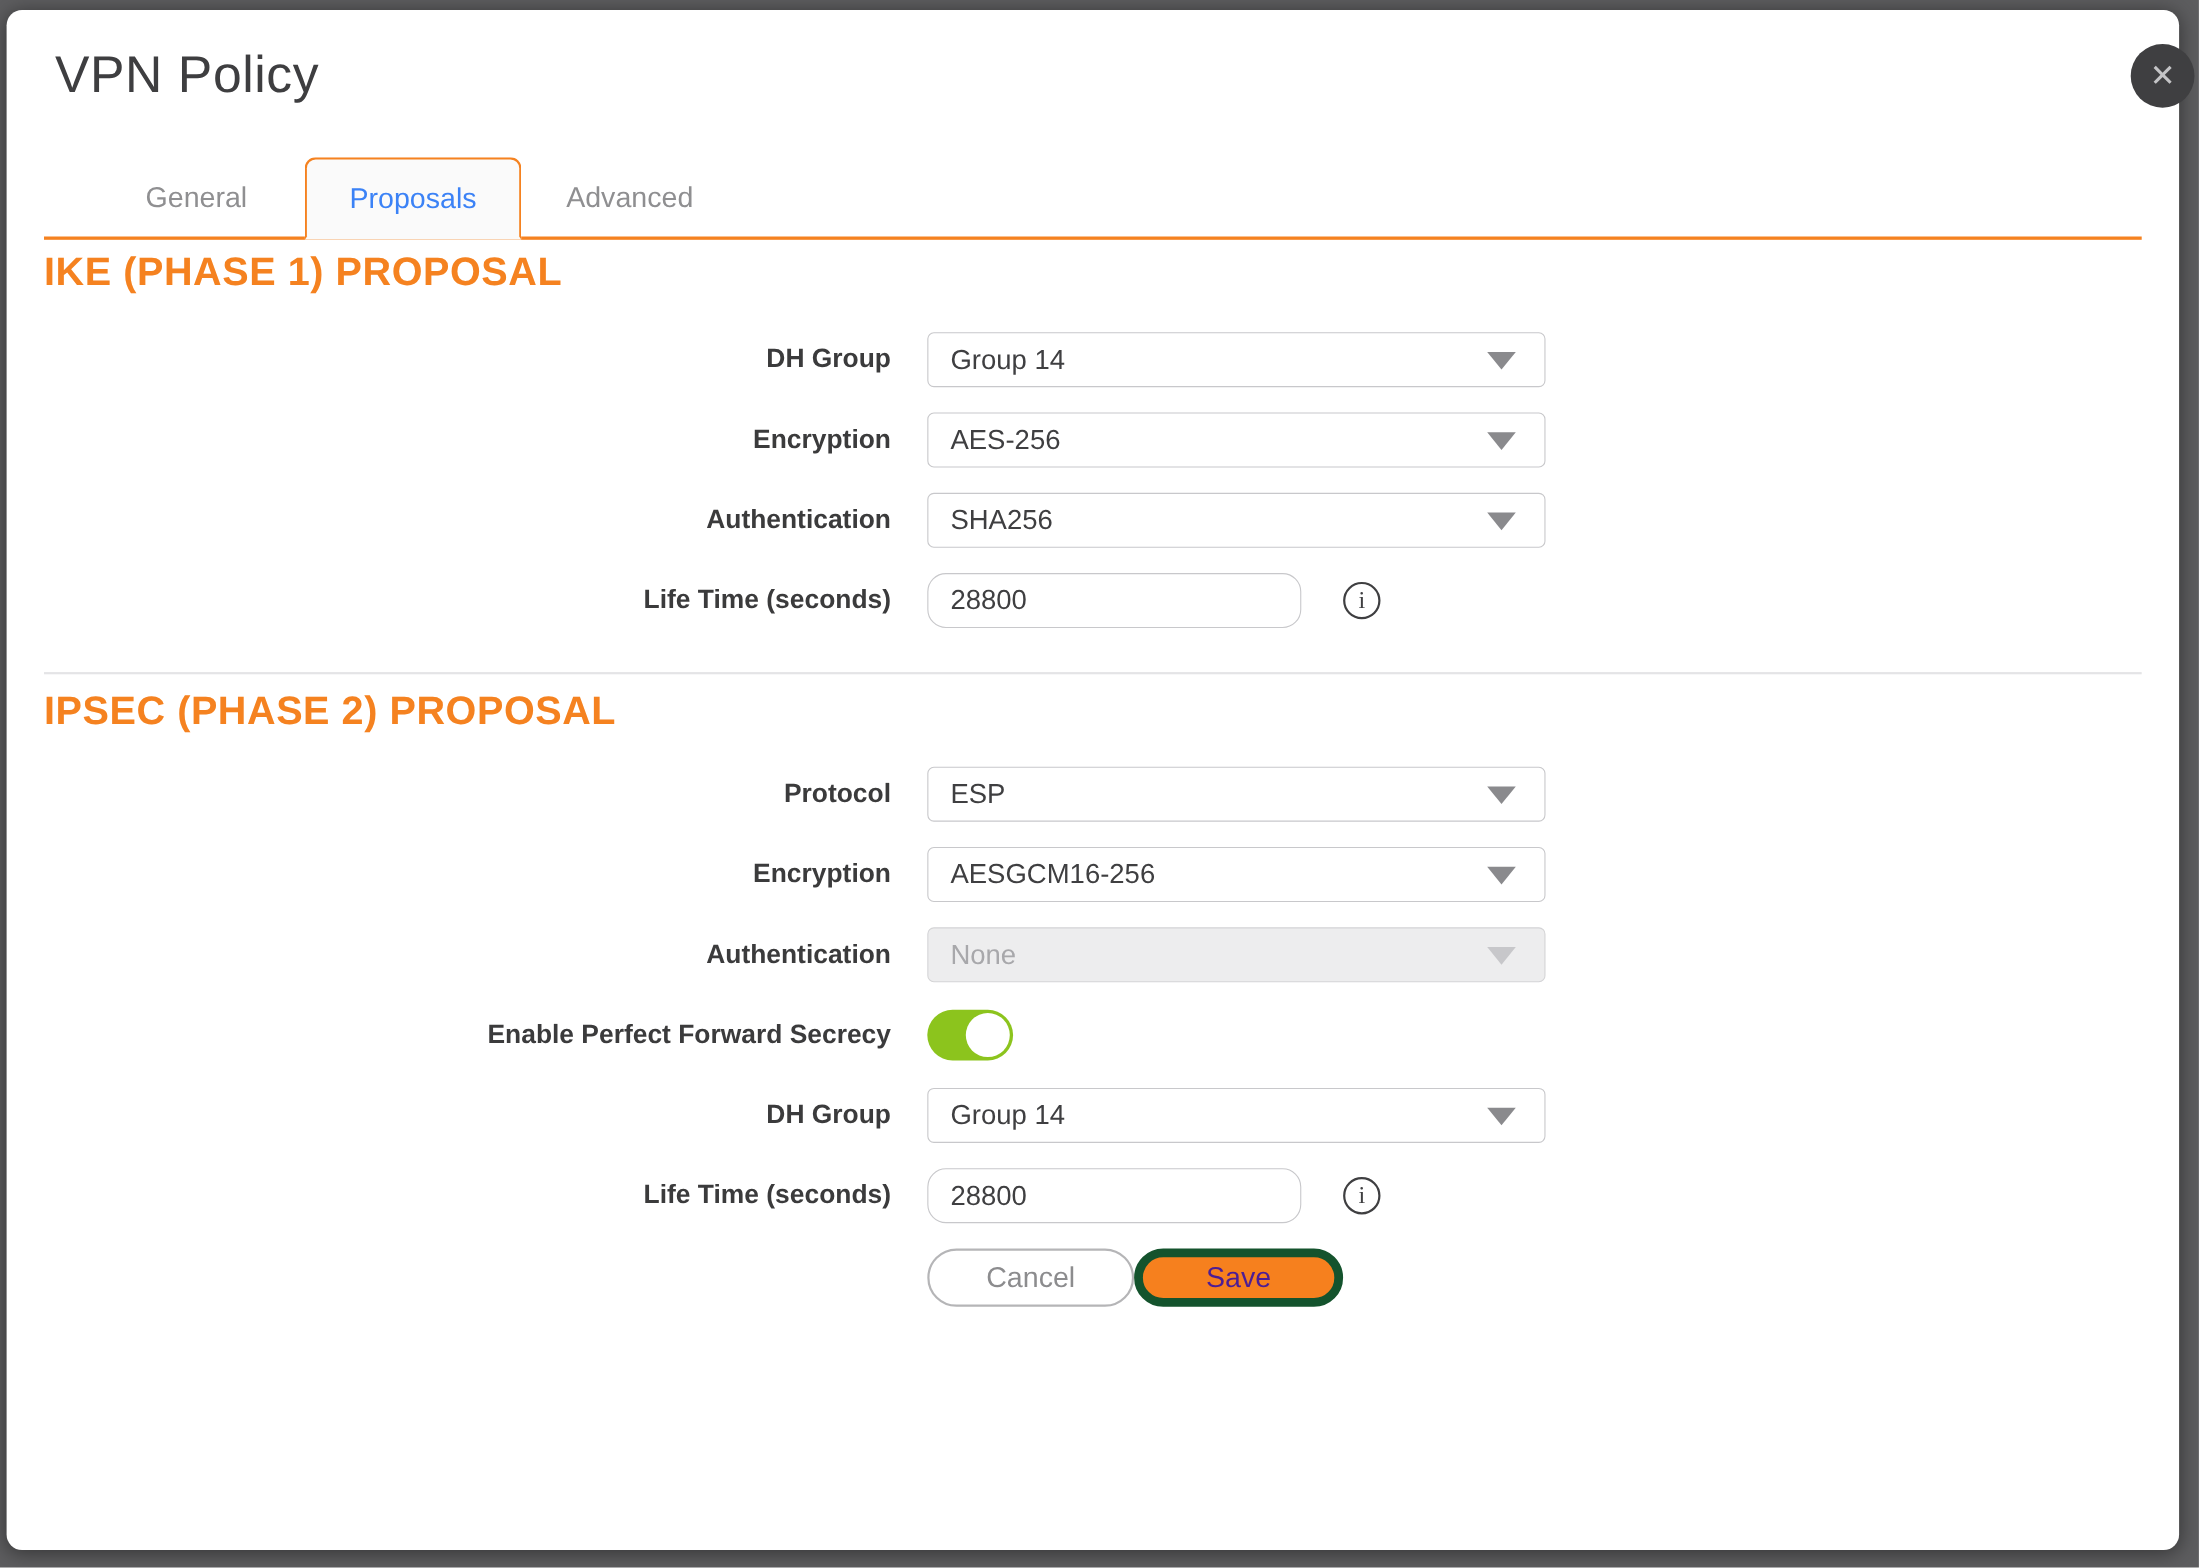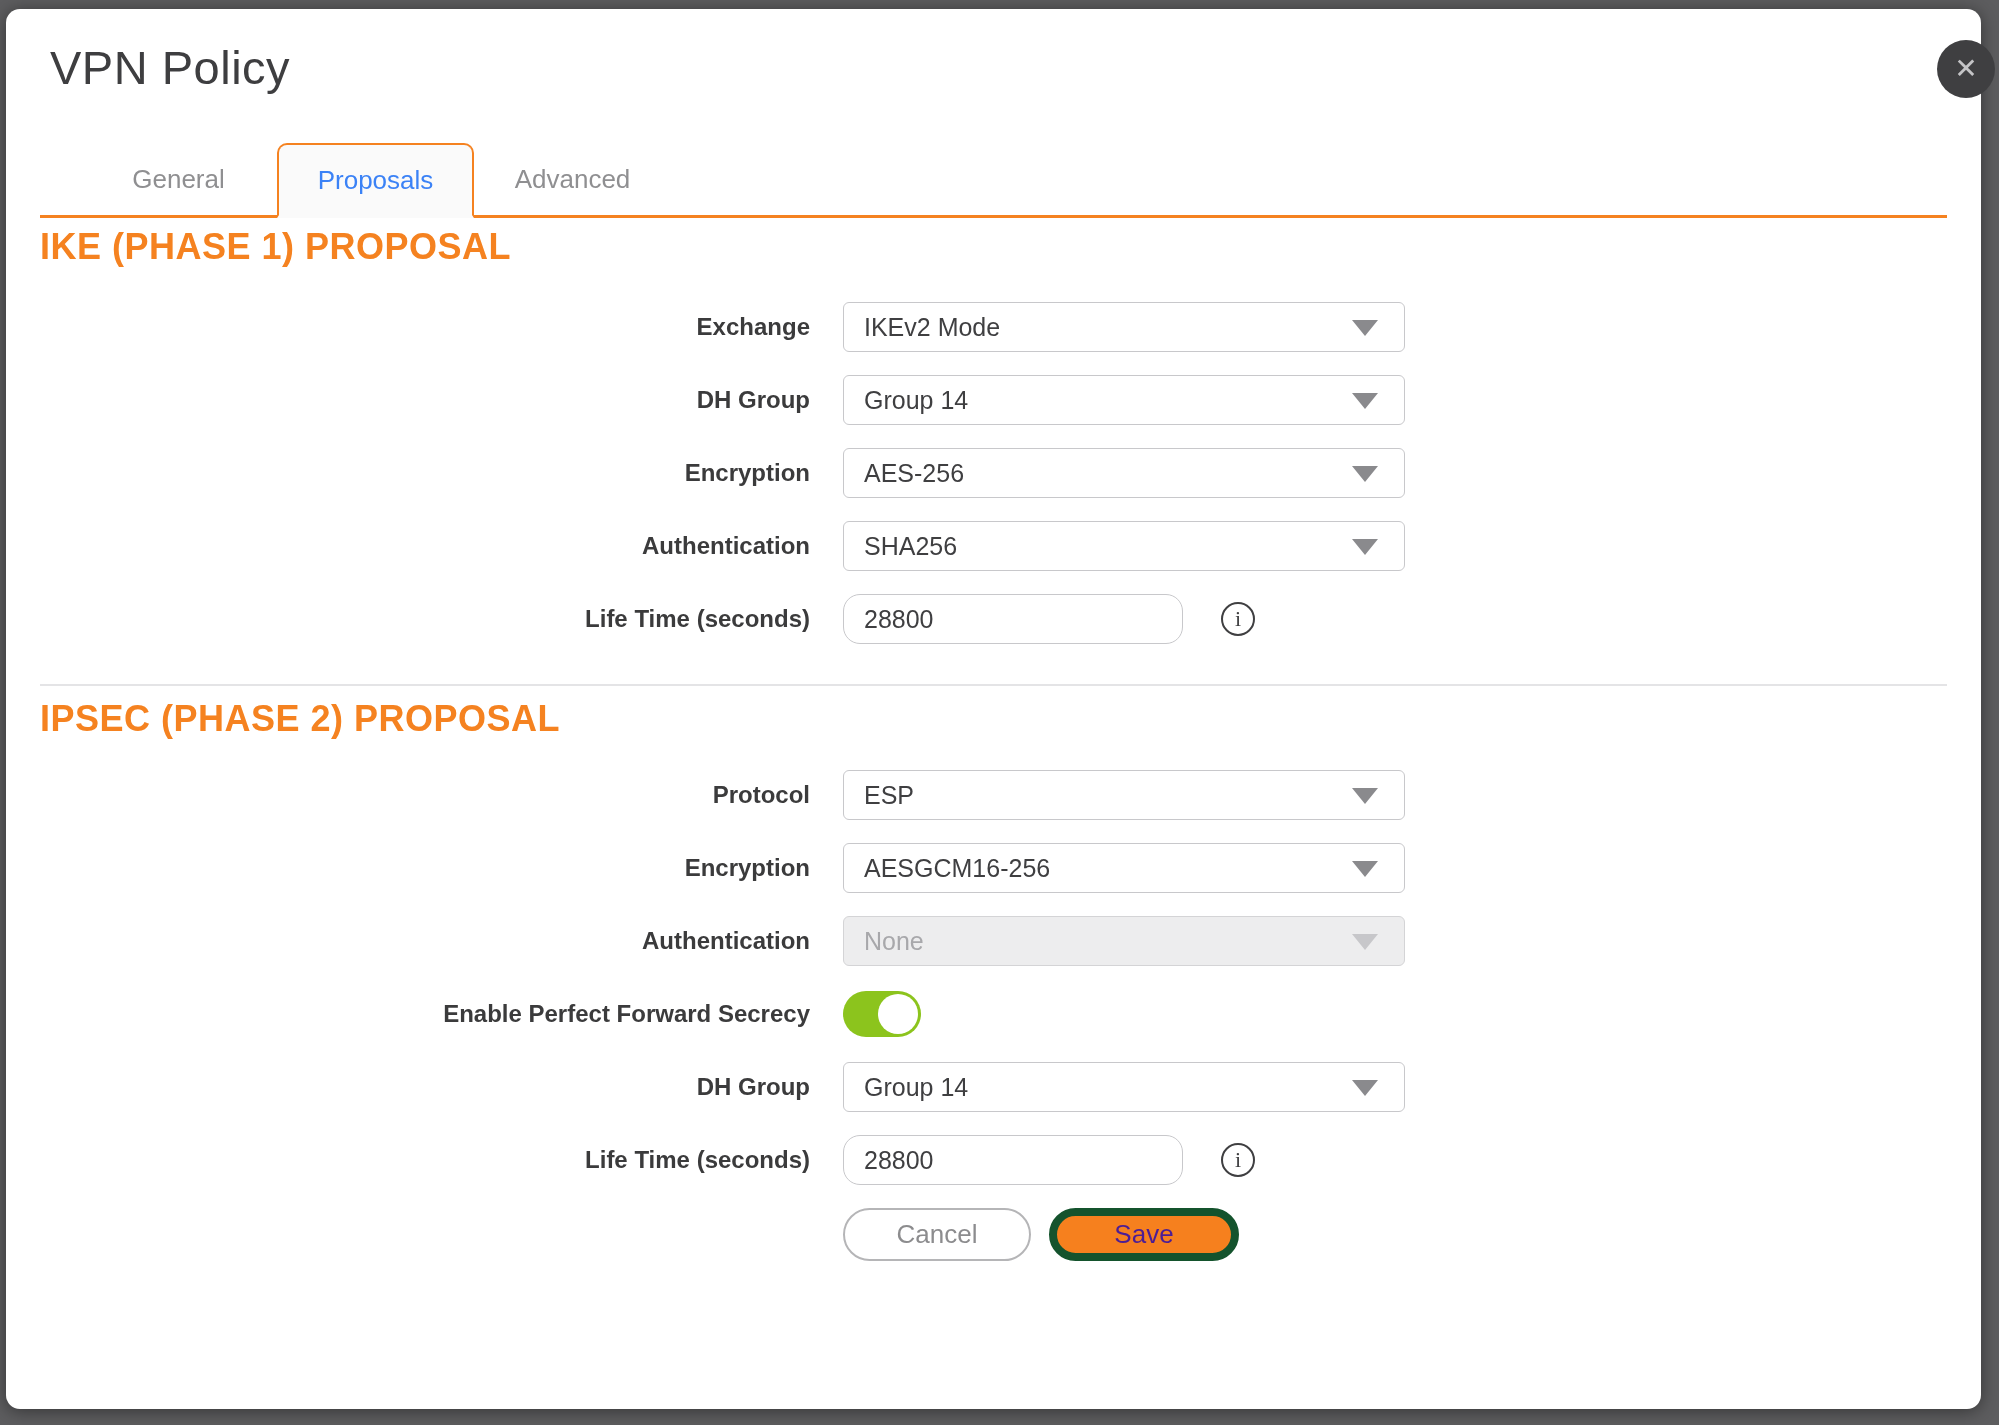--- a/index.html
+++ b/index.html
@@ -87,21 +87,21 @@
   }
   .toggle{
     position:relative; width:78px; height:46px; border-radius:23px;
     background:#8cc41d; cursor:pointer;
   }
   .toggle .knob{
     position:absolute; top:3px; right:3px; width:40px; height:40px;
     border-radius:50%; background:#ffffff;
   }
   .divider{ height:2px; background:#e4e4e6; margin-top:40px; }
-  .footer{ display:flex; margin-top:15px; margin-left:803px; gap:18px; }
+  .footer{ display:flex; margin-top:15px; margin-left:803px; }
   .btn{
     height:53px; border-radius:27px; display:flex; align-items:center;
     justify-content:center; font-size:26px; cursor:pointer; user-select:none;
   }
   .btn-cancel{
     width:188px; background:#ffffff; border:2px solid #b5b5b7; color:#8c8c8e;
   }
   .btn-save{
     width:190px; background:#f6801e; border:8px solid #14532d; color:#4c1d95;
     font-weight:500;
@@ -122,27 +122,20 @@
     <div class="tabs">
       <div class="tab">General</div>
       <div class="tab active">Proposals</div>
       <div class="tab">Advanced</div>
     </div>
 
     <div class="section-heading heading-1">IKE (PHASE 1) PROPOSAL</div>
 
     <div class="rows-1">
 
-      <div class="form-row">
-        <div class="form-label">Exchange</div>
-        <div class="select">
-          <span class="value">IKEv2 Mode</span>
-          <span class="caret"></span>
-        </div>
-      </div>
 
       <div class="form-row">
         <div class="form-label">DH Group</div>
         <div class="select">
           <span class="value">Group 14</span>
           <span class="caret"></span>
         </div>
       </div>
 
       <div class="form-row">

